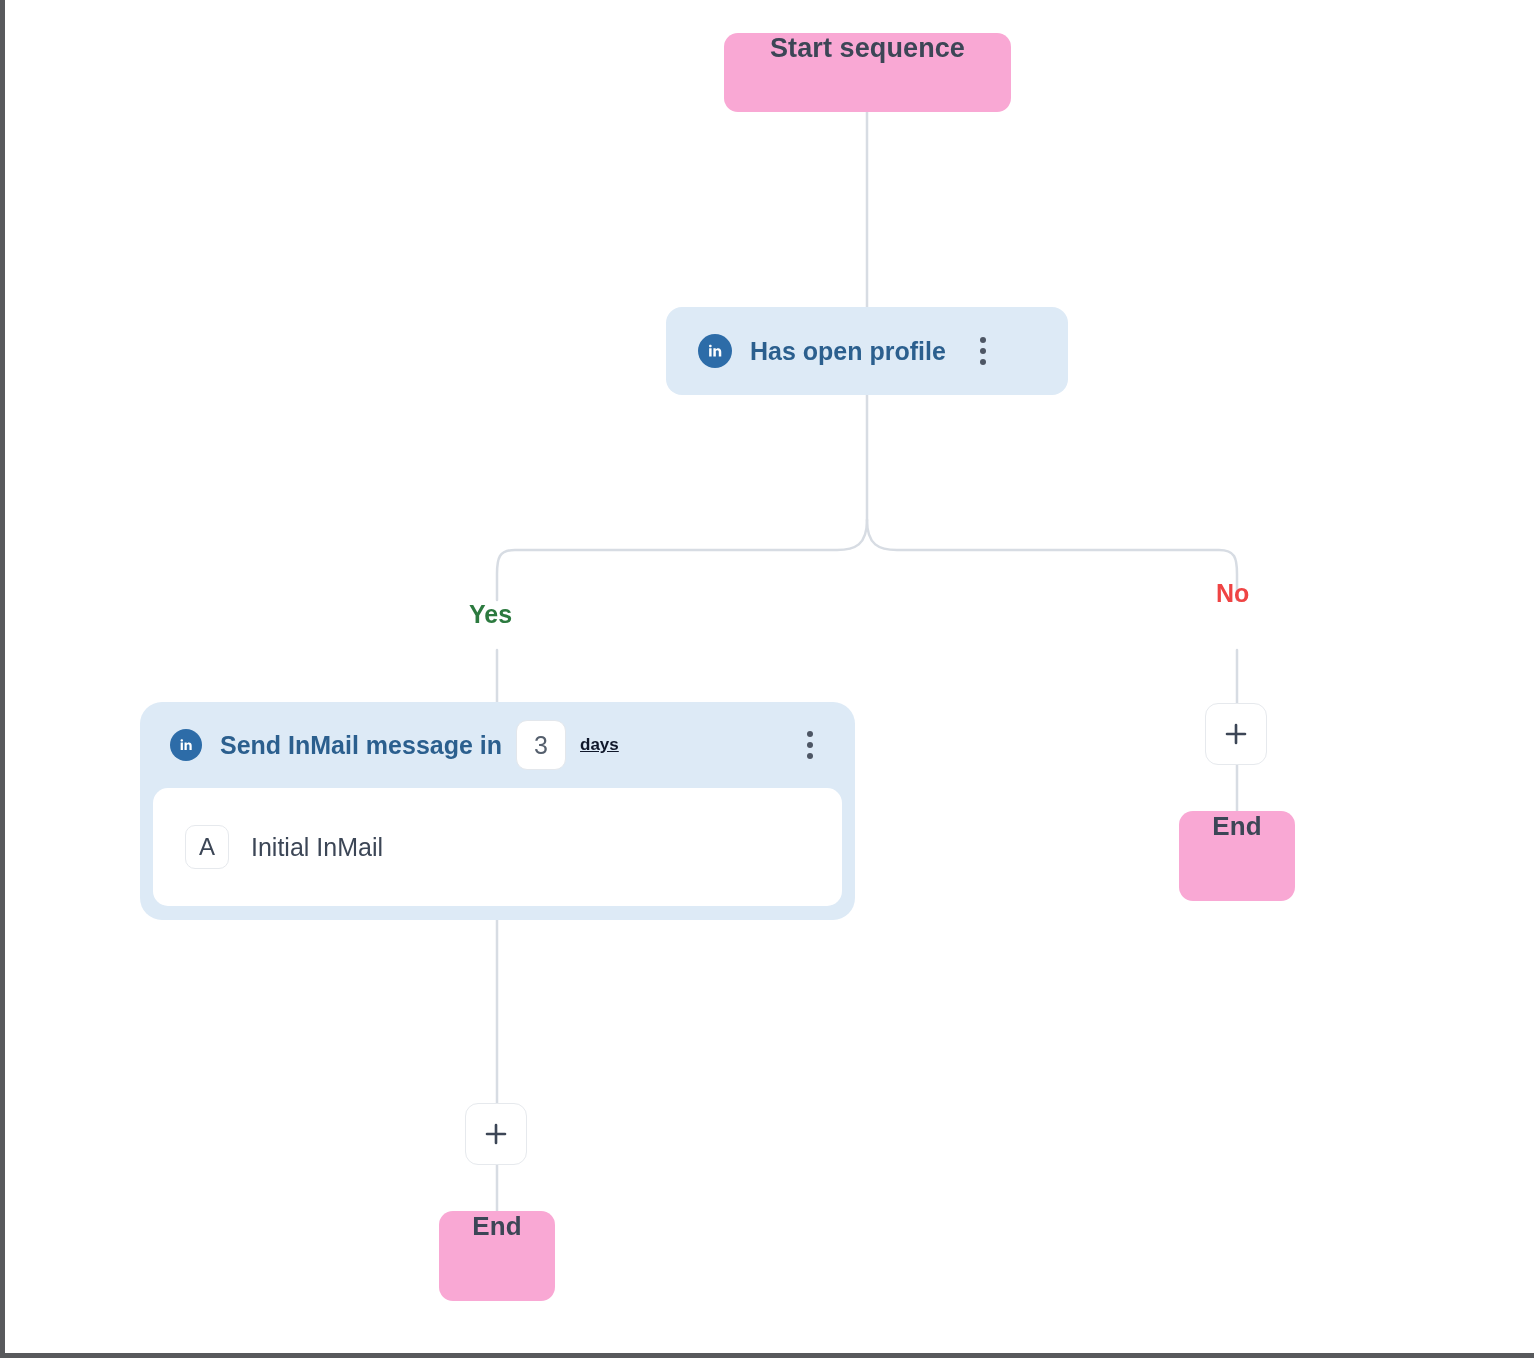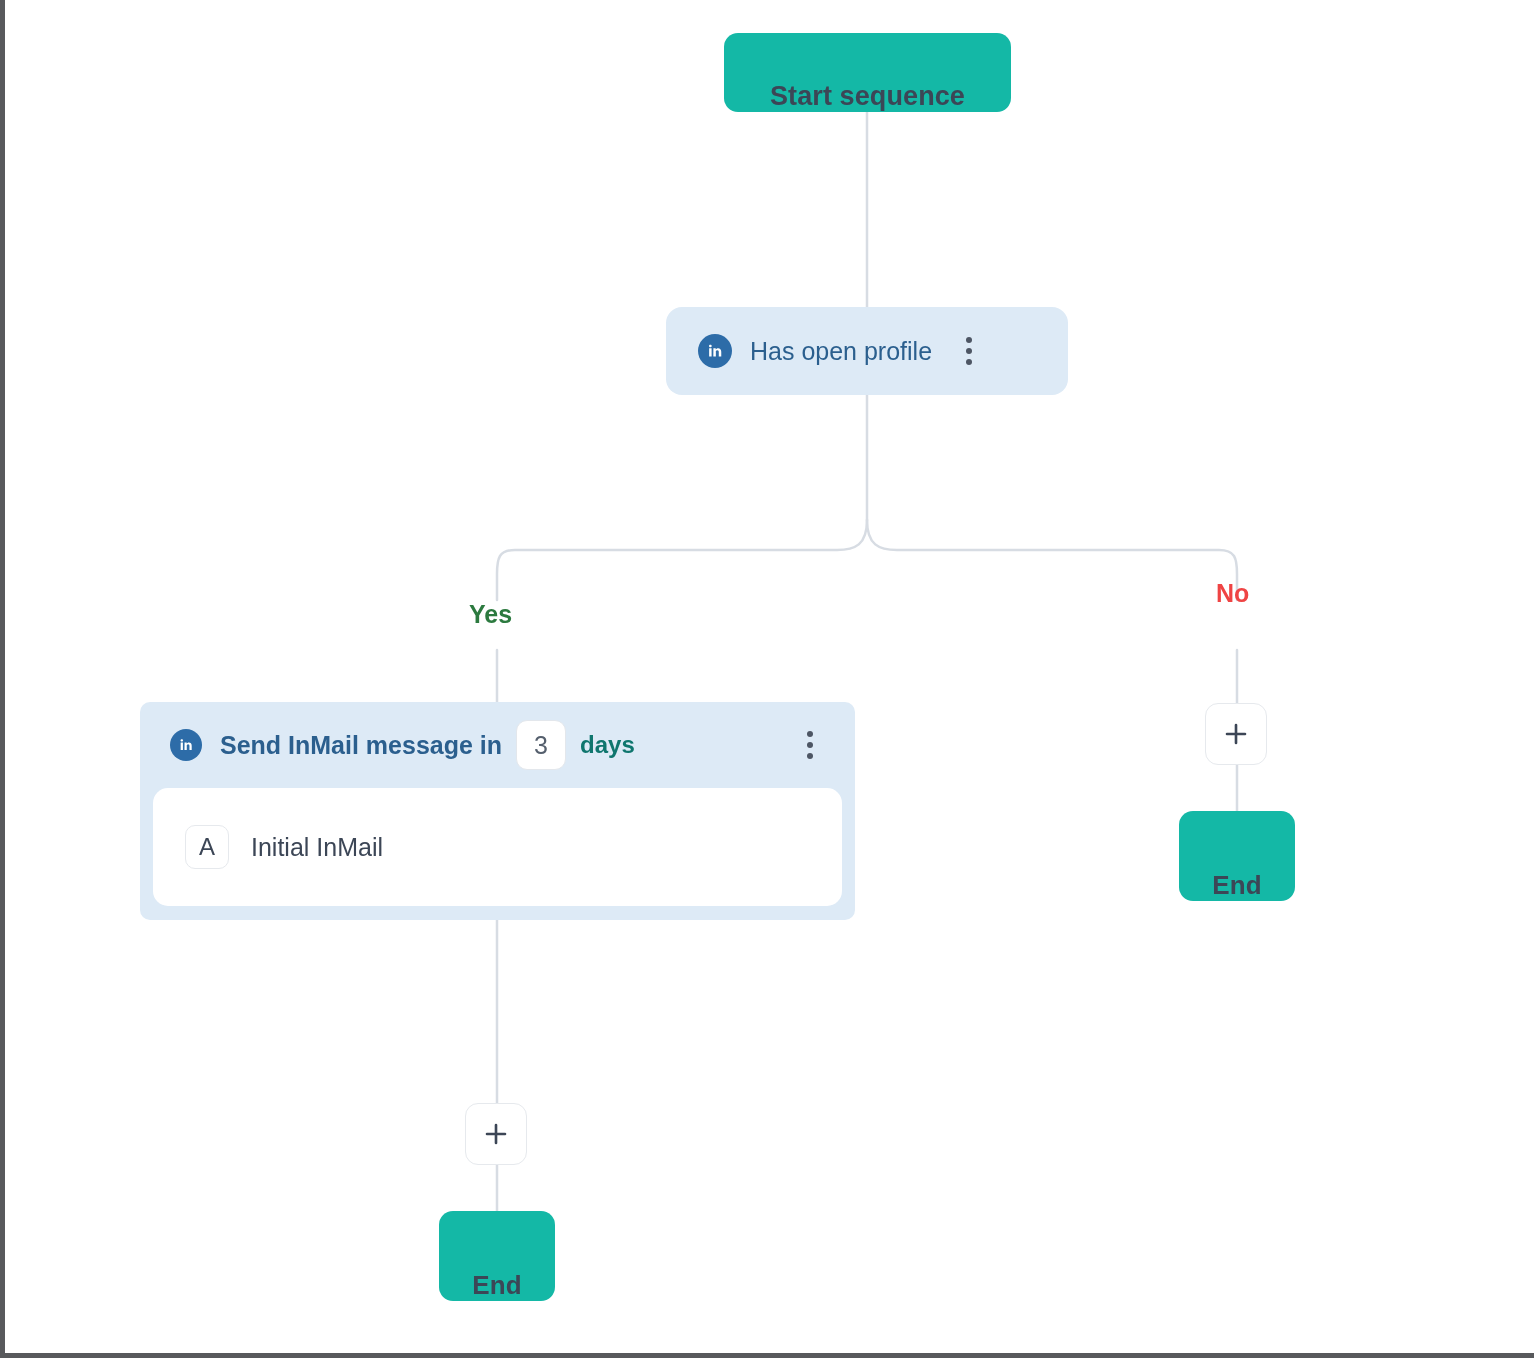--- a/index.html
+++ b/index.html
@@ -29,24 +29,24 @@
     height: 1358px;
     pointer-events: none;
   }
 
   
   .node {
     position: absolute;
   }
 
   .terminal-node {
-    background: #14b8a6;
+    background: #f9a8d4;
     border-radius: 14px;
     display: flex;
-    align-items: flex-end;
+    align-items: flex-start;
     justify-content: center;
     color: #3c4656;
     font-weight: bold;
     letter-spacing: .1px;
   }
 
   .start-node {
     left: 719px;
     top: 33px;
     width: 287px;
@@ -77,21 +77,21 @@
     width: 402px;
     height: 88px;
     background: #ddeaf6;
     border-radius: 16px;
     display: flex;
     align-items: center;
     padding: 0 22px 0 32px;
   }
   .cond-label {
     font-size: 25px;
-    font-weight: normal;
+    font-weight: bold;
     color: #2b5f8e;
     margin-left: 18px;
     white-space: nowrap;
   }
   .cond-node .kebab { margin-left: 24px; }
 
   
   .li-icon {
     width: 34px;
     height: 34px;
@@ -125,21 +125,21 @@
     background: #4d5664;
   }
 
   
   .action-node {
     left: 135px;
     top: 702px;
     width: 715px;
     height: 218px;
     background: #ddeaf6;
-    border-radius: 10px;
+    border-radius: 22px;
     padding: 0;
   }
   .action-head {
     height: 86px;
     display: flex;
     align-items: center;
     padding: 0 22px 0 30px;
   }
   .action-title {
     font-size: 25px;
@@ -157,24 +157,25 @@
     border-radius: 11px;
     display: flex;
     align-items: center;
     justify-content: center;
     font-size: 25px;
     font-weight: normal;
     color: #555f6d;
     flex: 0 0 auto;
   }
   .action-title-tail {
-    font-size: 24px;
-    font-weight: bold;
-    color: #0f766e;
+    font-size: 17px;
+    font-weight: bold;
+    color: #0f172a;
     white-space: nowrap;
+    text-decoration: underline;
   }
   .action-head .kebab { margin-left: auto; margin-right: 10px; }
 
   .action-body {
     position: absolute;
     left: 13px;
     top: 86px;
     width: 689px;
     height: 118px;
     background: #ffffff;

